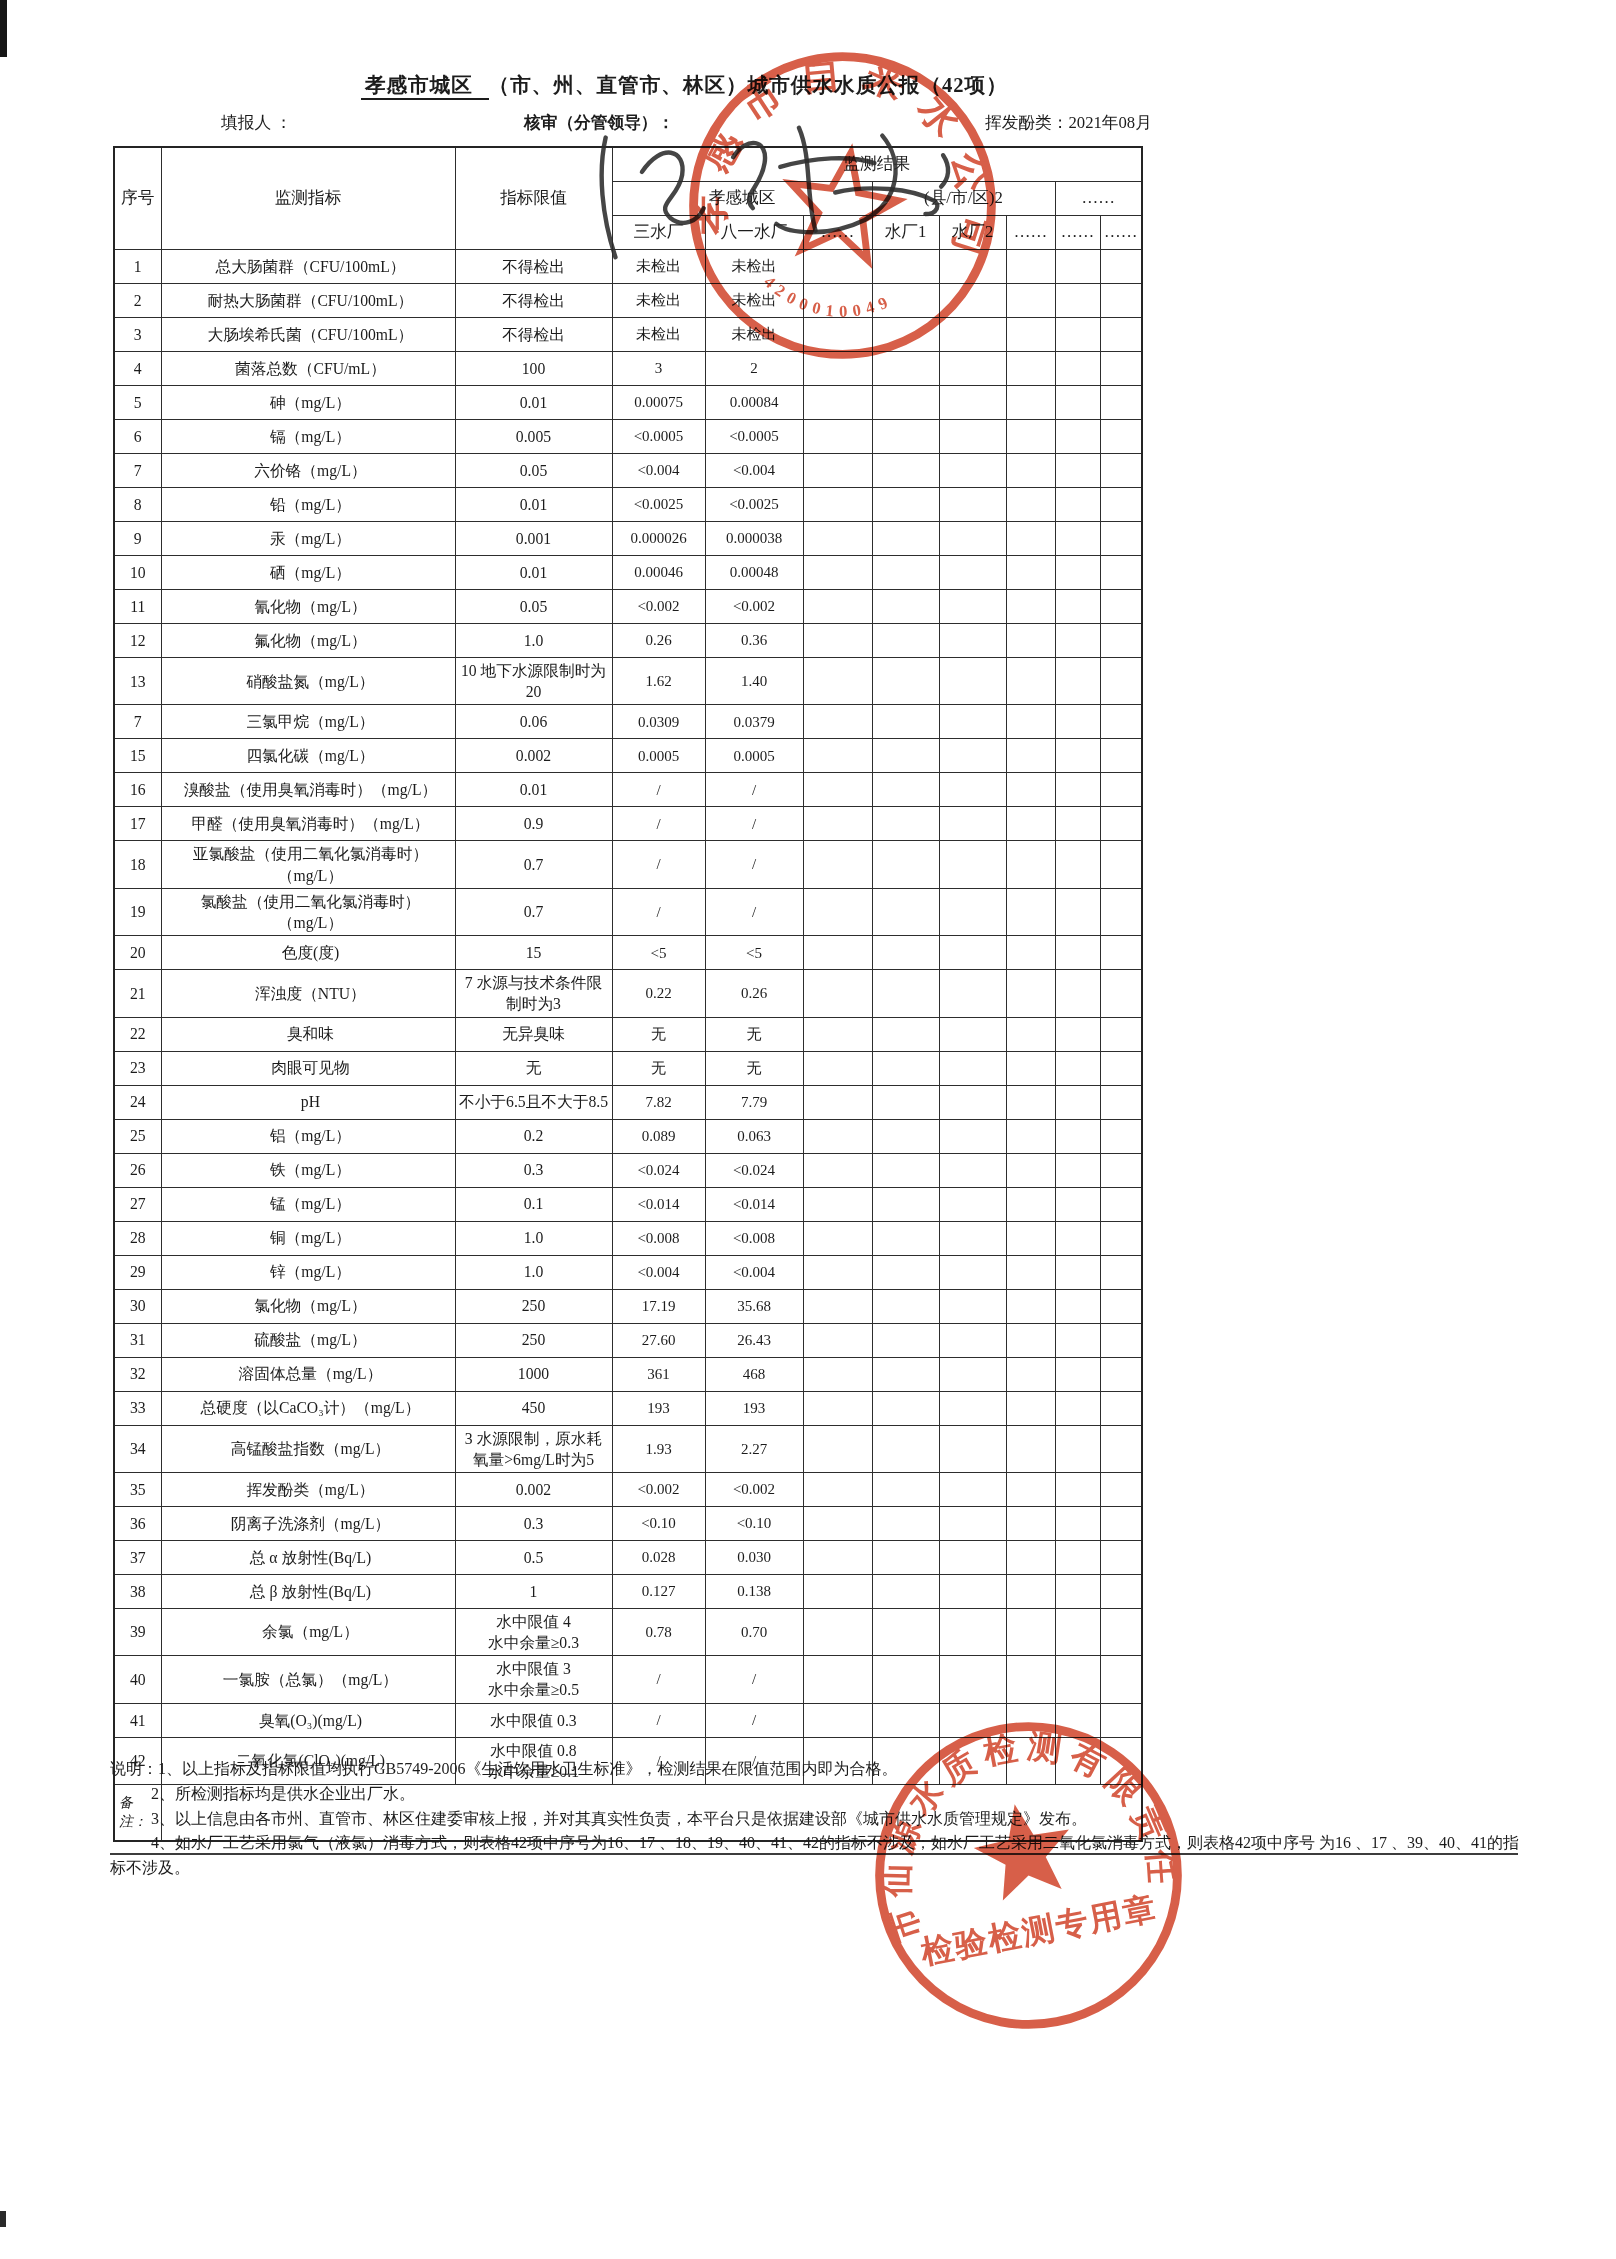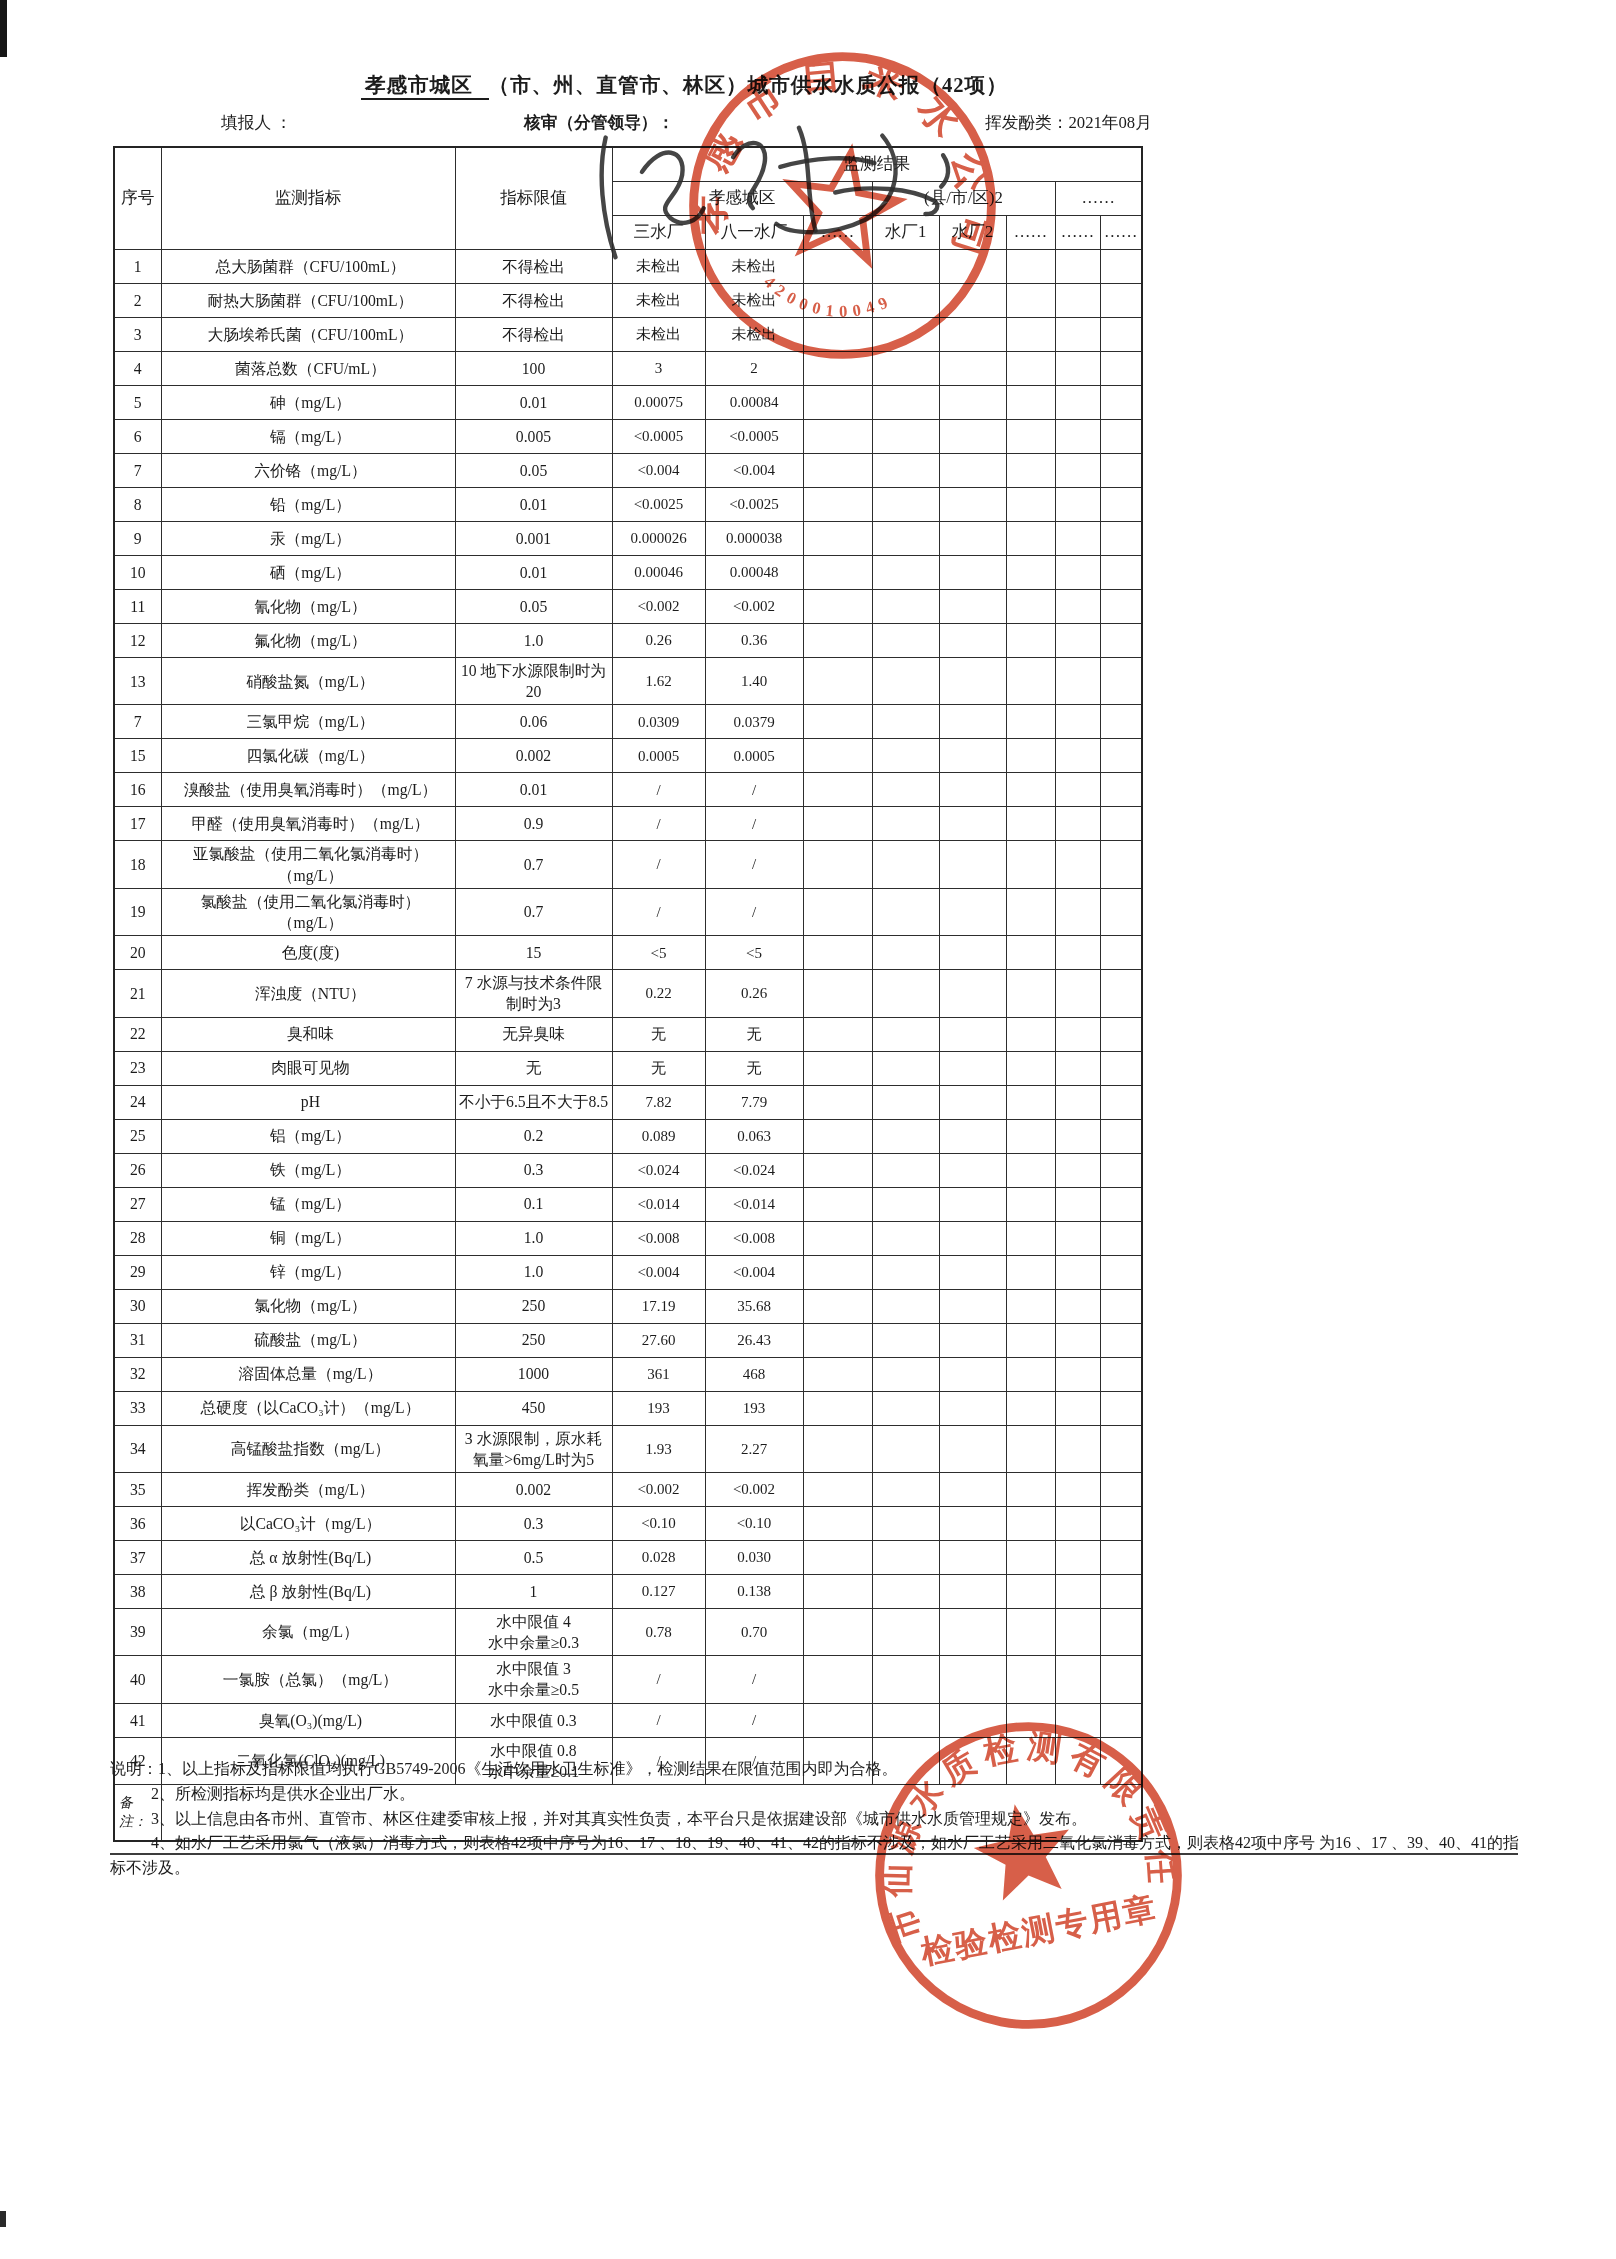--- a/index.html
+++ b/index.html
@@ -558,21 +558,21 @@
           <td class="c-val">&lt;0.002</td>
           <td class="c-val"></td>
           <td class="c-val"></td>
           <td class="c-val"></td>
           <td class="c-val"></td>
           <td class="c-val"></td>
           <td class="c-val"></td>
         </tr>
         <tr>
           <td class="c-no">36</td>
-          <td class="c-ind">以CaCO₃计（mg/L）</td>
+          <td class="c-ind">阴离子洗涤剂（mg/L）</td>
           <td class="c-lim">0.3</td>
           <td class="c-val">&lt;0.10</td>
           <td class="c-val">&lt;0.10</td>
           <td class="c-val"></td>
           <td class="c-val"></td>
           <td class="c-val"></td>
           <td class="c-val"></td>
           <td class="c-val"></td>
           <td class="c-val"></td>
         </tr>

